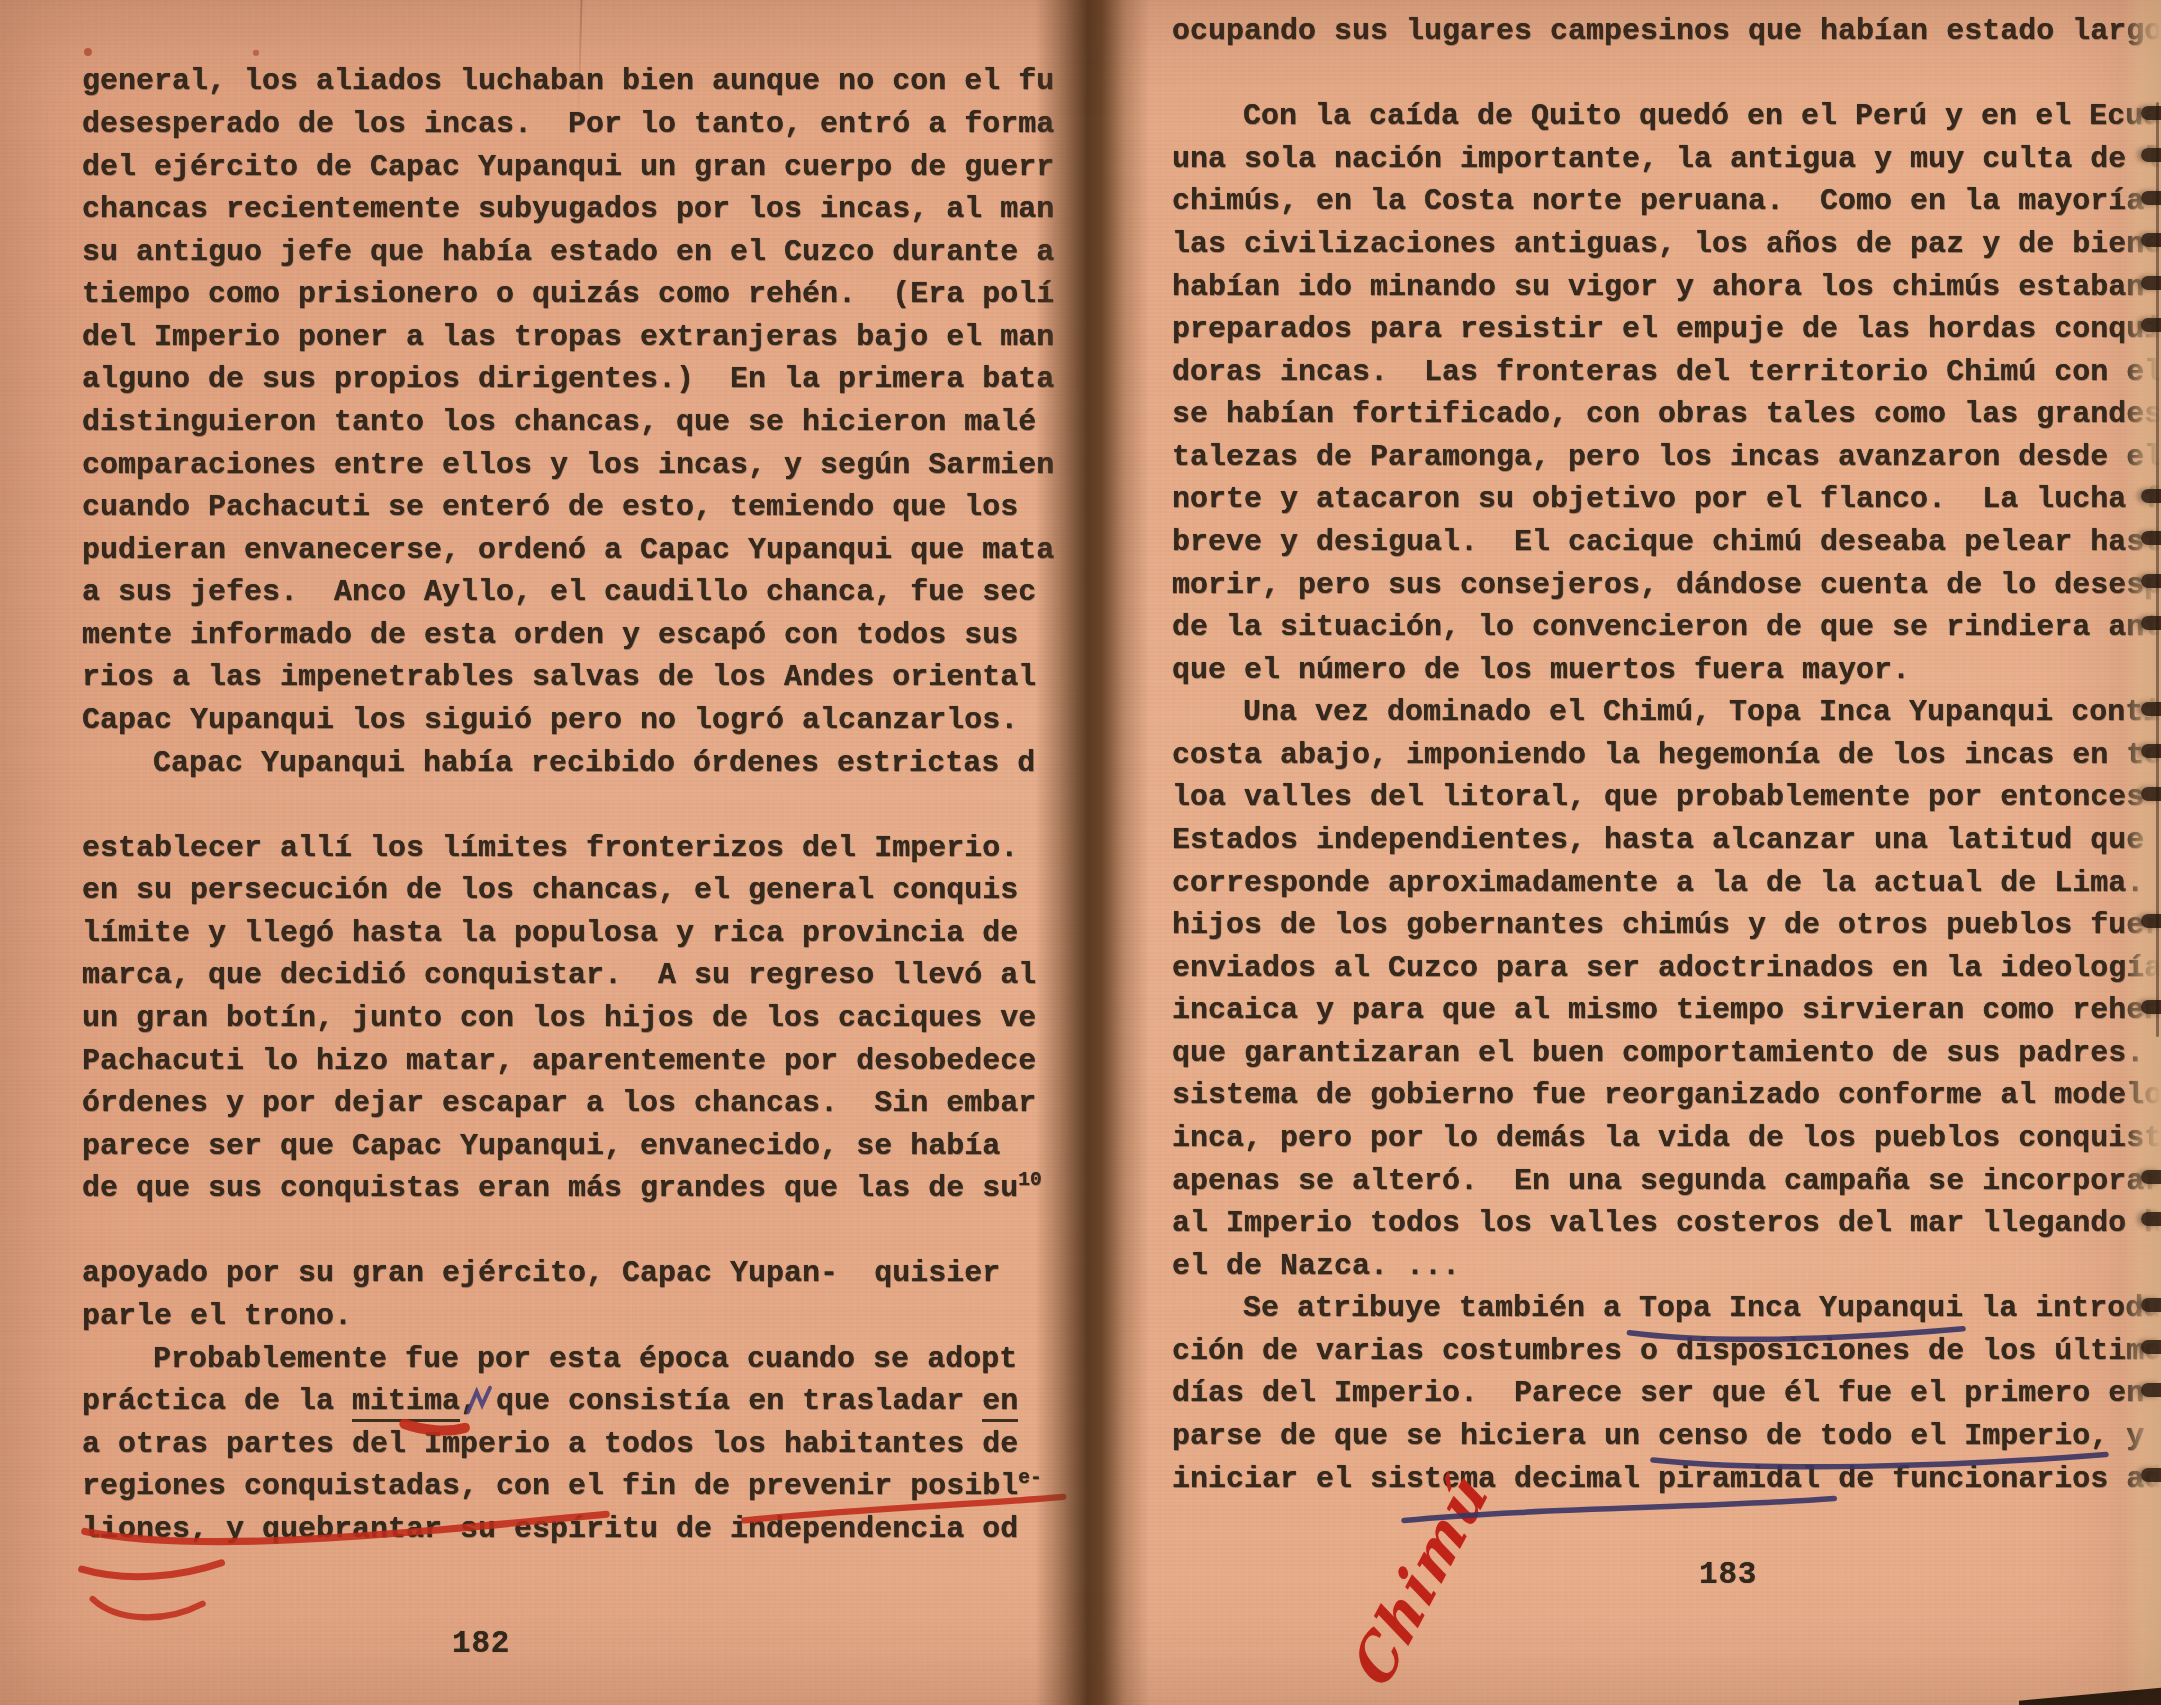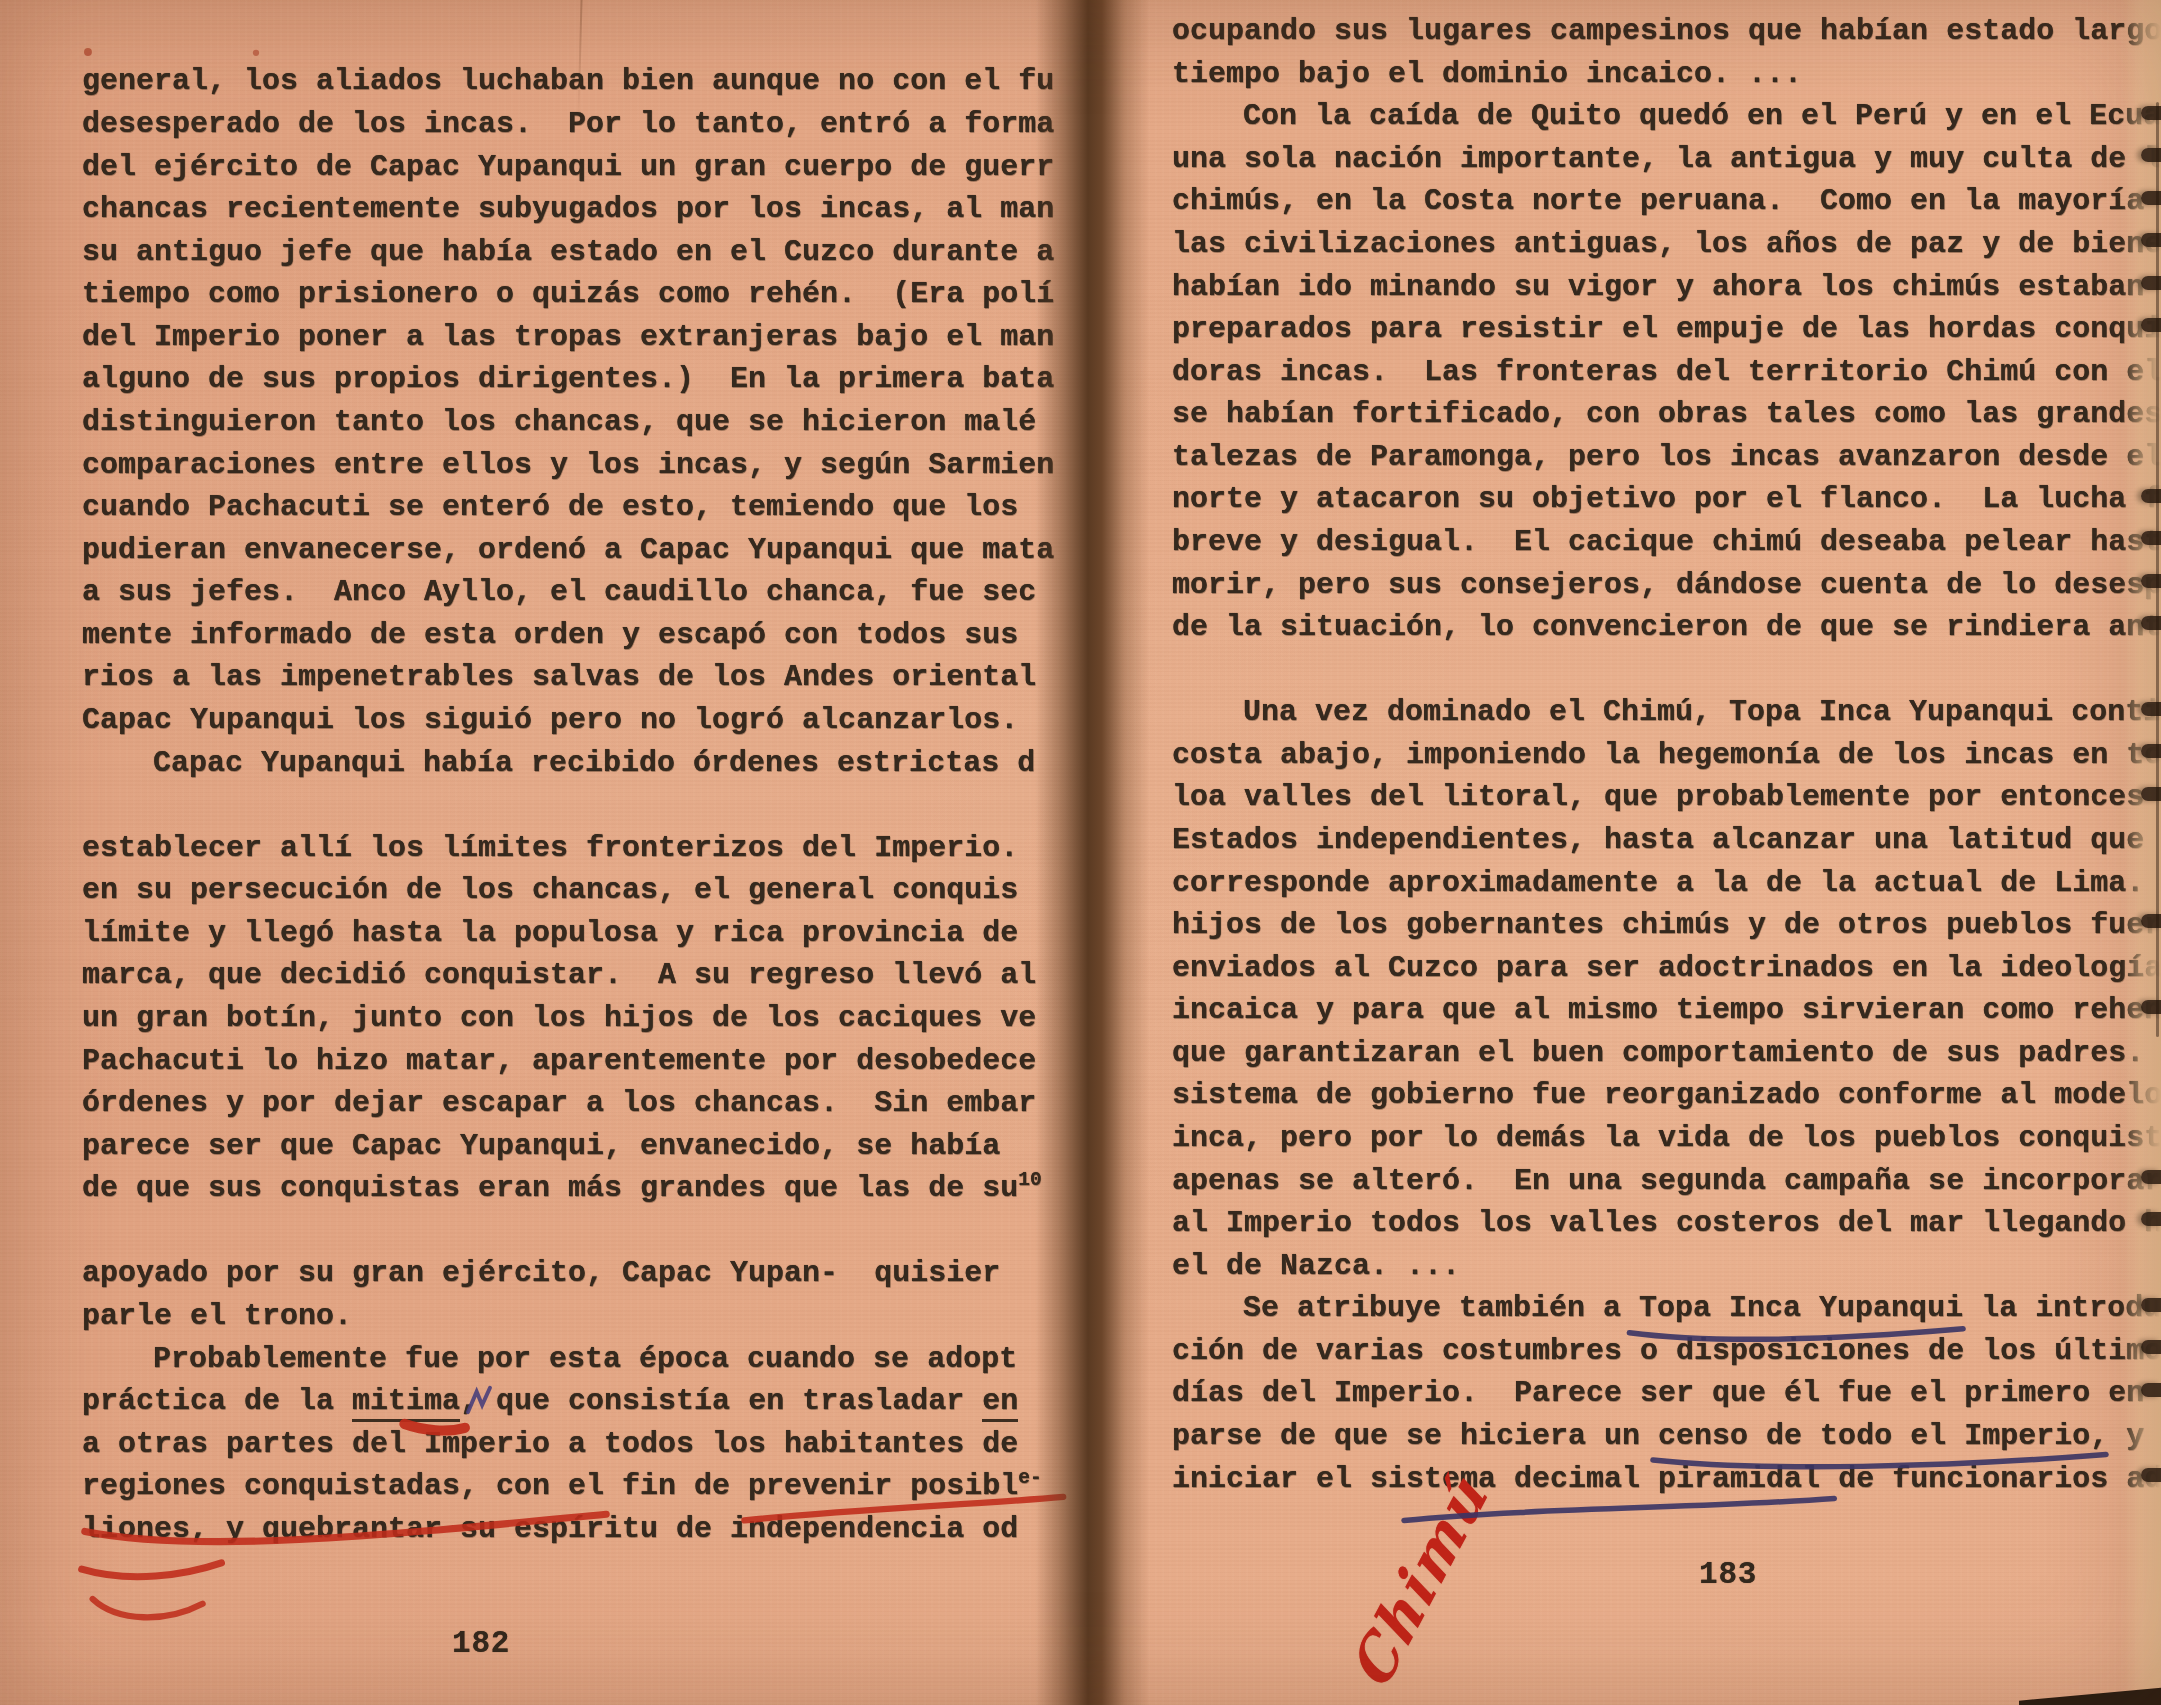--- a/index.html
+++ b/index.html
@@ -102,34 +102,34 @@
       <div class="tline" style="top: 1299px;"><span>parle el trono.</span></div>
       <div class="tline ind" style="top: 1342px;"><span>Probablemente fue por esta época cuando se adopt</span></div>
       <div class="tline" style="top: 1384px; text-align: right;"><span>práctica de la </span><span class="u-typed">mitima</span><span>, que consistía en trasladar </span><span class="u-typed">en</span></div>
       <div class="tline" style="top: 1427px;"><span>a otras partes del Imperio a todos los habitantes de</span></div>
       <div class="tline" style="top: 1469px;"><span>regiones conquistadas, con el fin de prevenir posibl</span><span class="sup">e-</span></div>
       <div class="tline" style="top: 1512px;"><span>liones, y quebrantar su espíritu de independencia od</span></div>
     </div>
 
   <div id="right-col" class="textcol">
       <div class="tline" style="top: 14px;"><span>ocupando sus lugares campesinos que habían estado largo</span></div>
-      <div class="tline" style="top: 57px;"><span>tiempo bajo el dominio incaico. ...</span></div>
       <div class="tline ind" style="top: 99px;"><span>Con la caída de Quito quedó en el Perú y en el Ecuad</span></div>
       <div class="tline" style="top: 142px;"><span>una sola nación importante, la antigua y muy culta de lo</span></div>
       <div class="tline" style="top: 184px;"><span>chimús, en la Costa norte peruana.  Como en la mayoría d</span></div>
       <div class="tline" style="top: 227px;"><span>las civilizaciones antiguas, los años de paz y de bienes</span></div>
       <div class="tline" style="top: 270px;"><span>habían ido minando su vigor y ahora los chimús estaban m</span></div>
       <div class="tline" style="top: 312px;"><span>preparados para resistir el empuje de las hordas conquis</span></div>
       <div class="tline" style="top: 355px;"><span>doras incas.  Las fronteras del territorio Chimú con el</span></div>
       <div class="tline" style="top: 397px;"><span>se habían fortificado, con obras tales como las grandes</span></div>
       <div class="tline" style="top: 440px;"><span>talezas de Paramonga, pero los incas avanzaron desde el</span></div>
       <div class="tline" style="top: 482px;"><span>norte y atacaron su objetivo por el flanco.  La lucha fu</span></div>
       <div class="tline" style="top: 525px;"><span>breve y desigual.  El cacique chimú deseaba pelear hasta</span></div>
       <div class="tline" style="top: 568px;"><span>morir, pero sus consejeros, dándose cuenta de lo desespe</span></div>
       <div class="tline" style="top: 610px;"><span>de la situación, lo convencieron de que se rindiera ante</span></div>
+      <div class="tline" style="top: 653px;"><span>que el número de los muertos fuera mayor.</span></div>
       <div class="tline ind" style="top: 695px;"><span>Una vez dominado el Chimú, Topa Inca Yupanqui contin</span></div>
       <div class="tline" style="top: 738px;"><span>costa abajo, imponiendo la hegemonía de los incas en tod</span></div>
       <div class="tline" style="top: 780px;"><span>loa valles del litoral, que probablemente por entonces e</span></div>
       <div class="tline" style="top: 823px;"><span>Estados independientes, hasta alcanzar una latitud que</span></div>
       <div class="tline" style="top: 866px;"><span>corresponde aproximadamente a la de la actual de Lima.</span></div>
       <div class="tline" style="top: 908px;"><span>hijos de los gobernantes chimús y de otros pueblos fuero</span></div>
       <div class="tline" style="top: 951px;"><span>enviados al Cuzco para ser adoctrinados en la ideología</span></div>
       <div class="tline" style="top: 993px;"><span>incaica y para que al mismo tiempo sirvieran como rehene</span></div>
       <div class="tline" style="top: 1036px;"><span>que garantizaran el buen comportamiento de sus padres.</span></div>
       <div class="tline" style="top: 1078px;"><span>sistema de gobierno fue reorganizado conforme al modelo</span></div>

